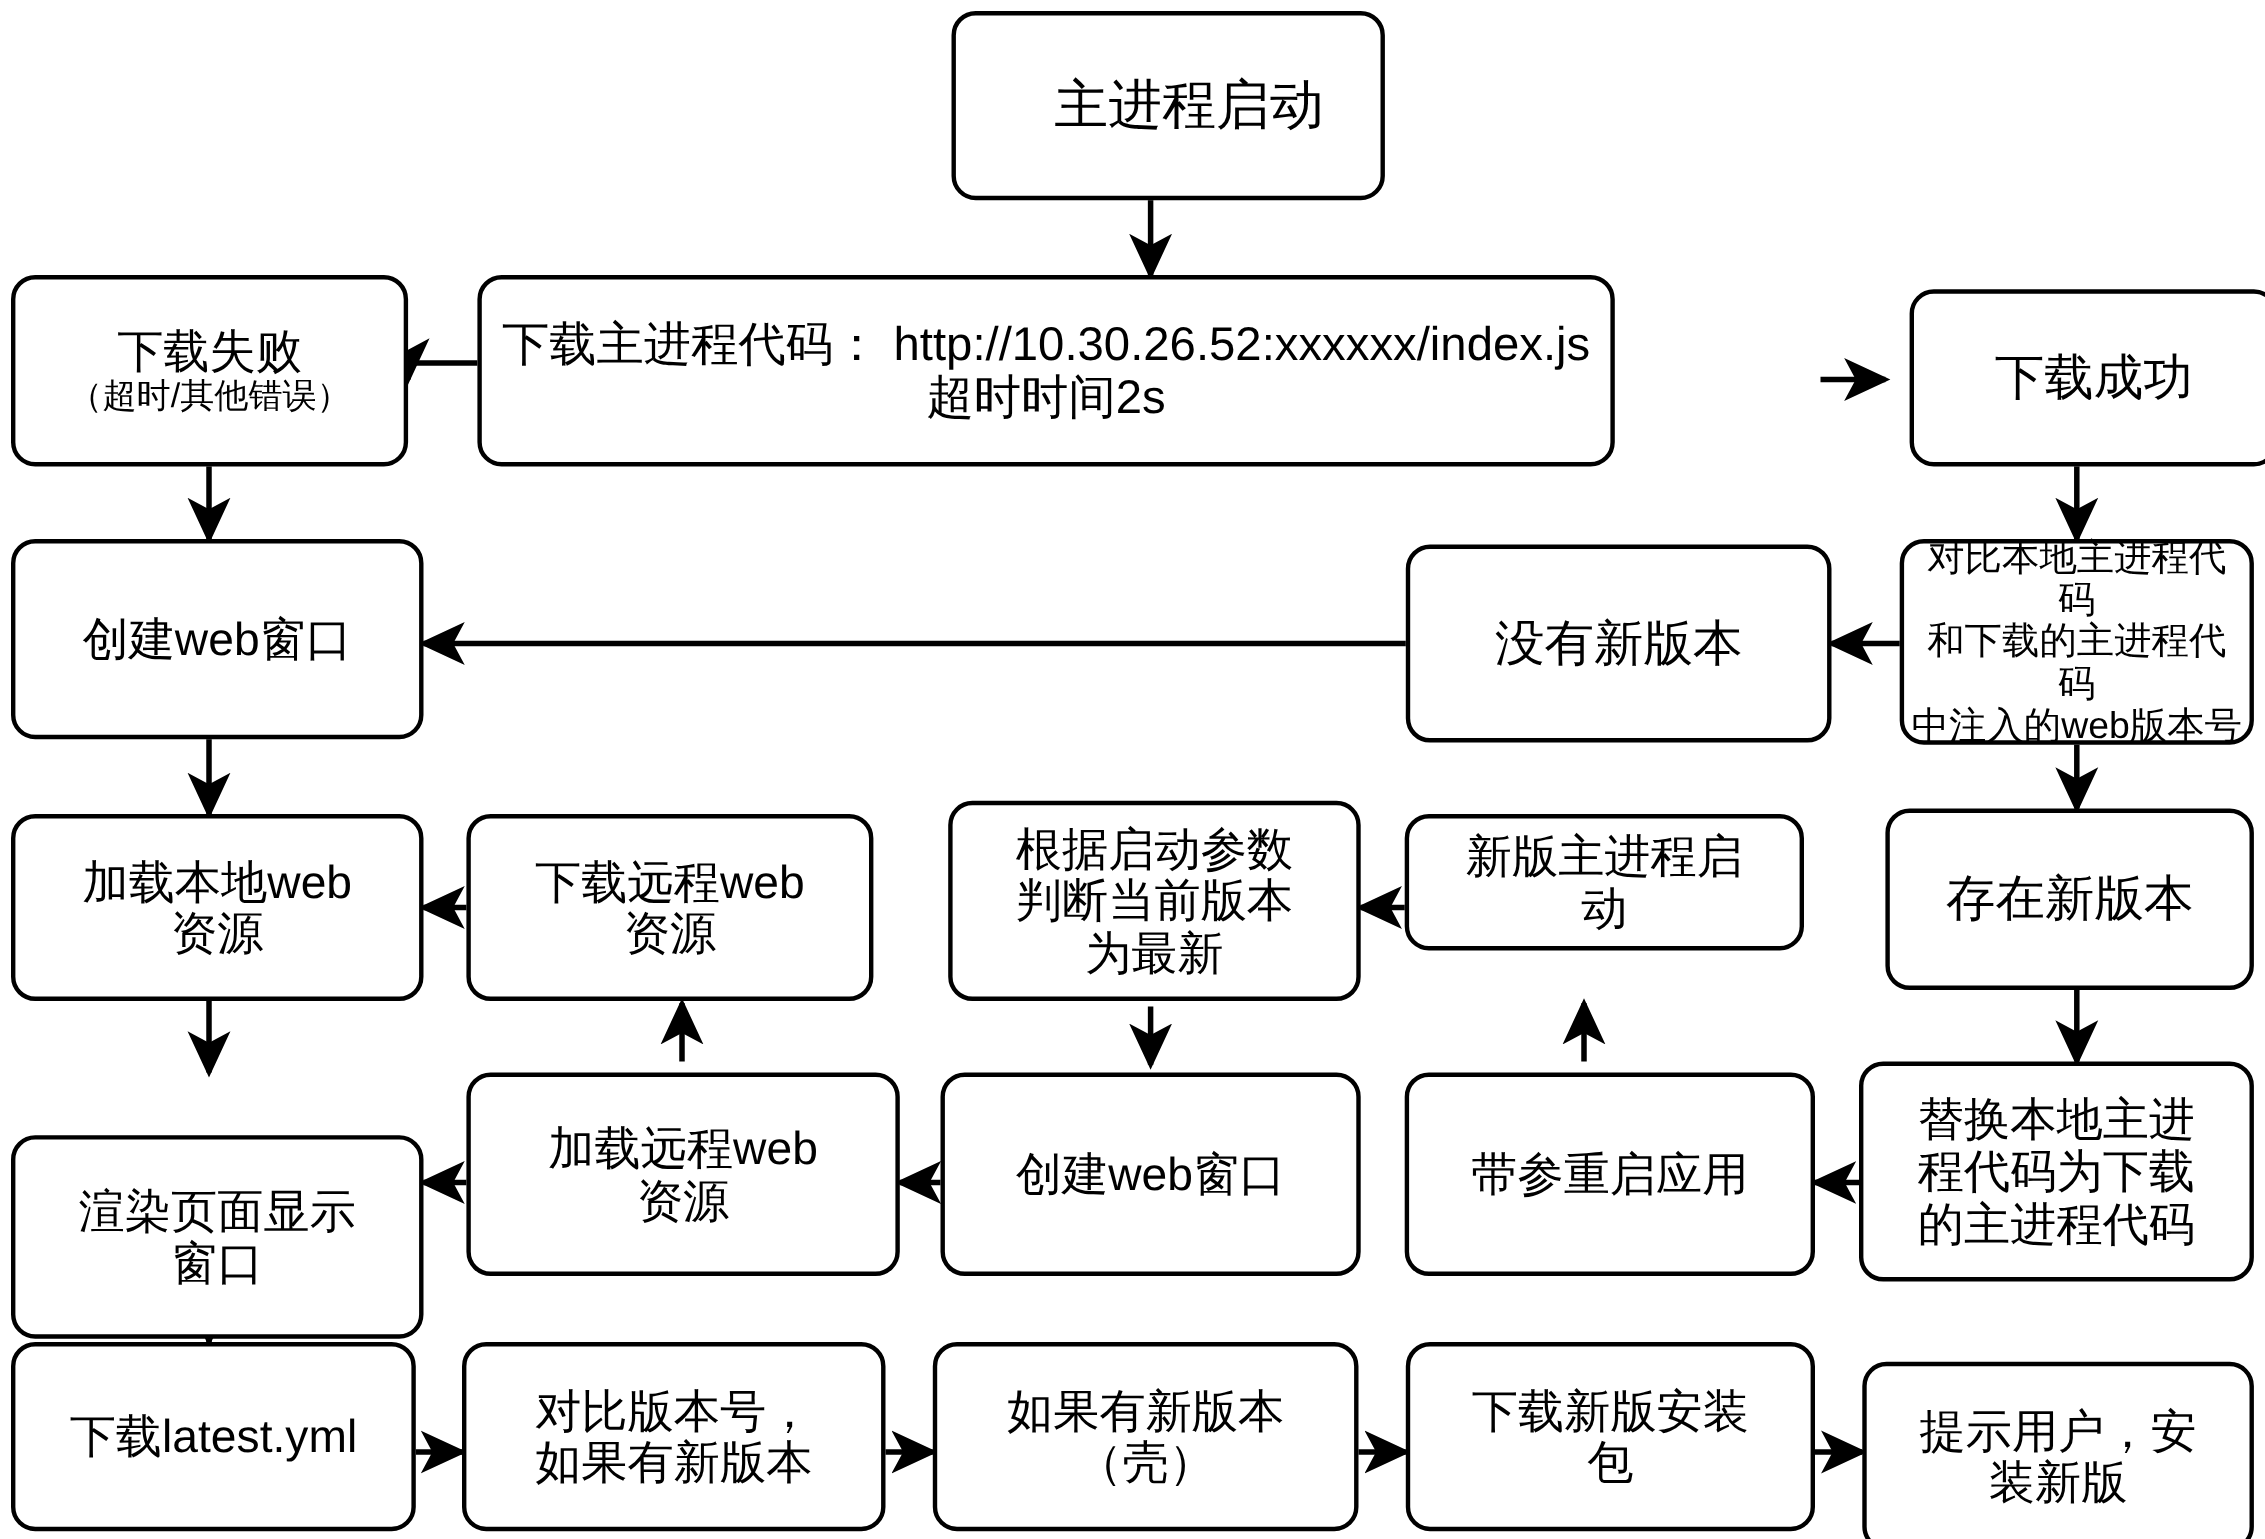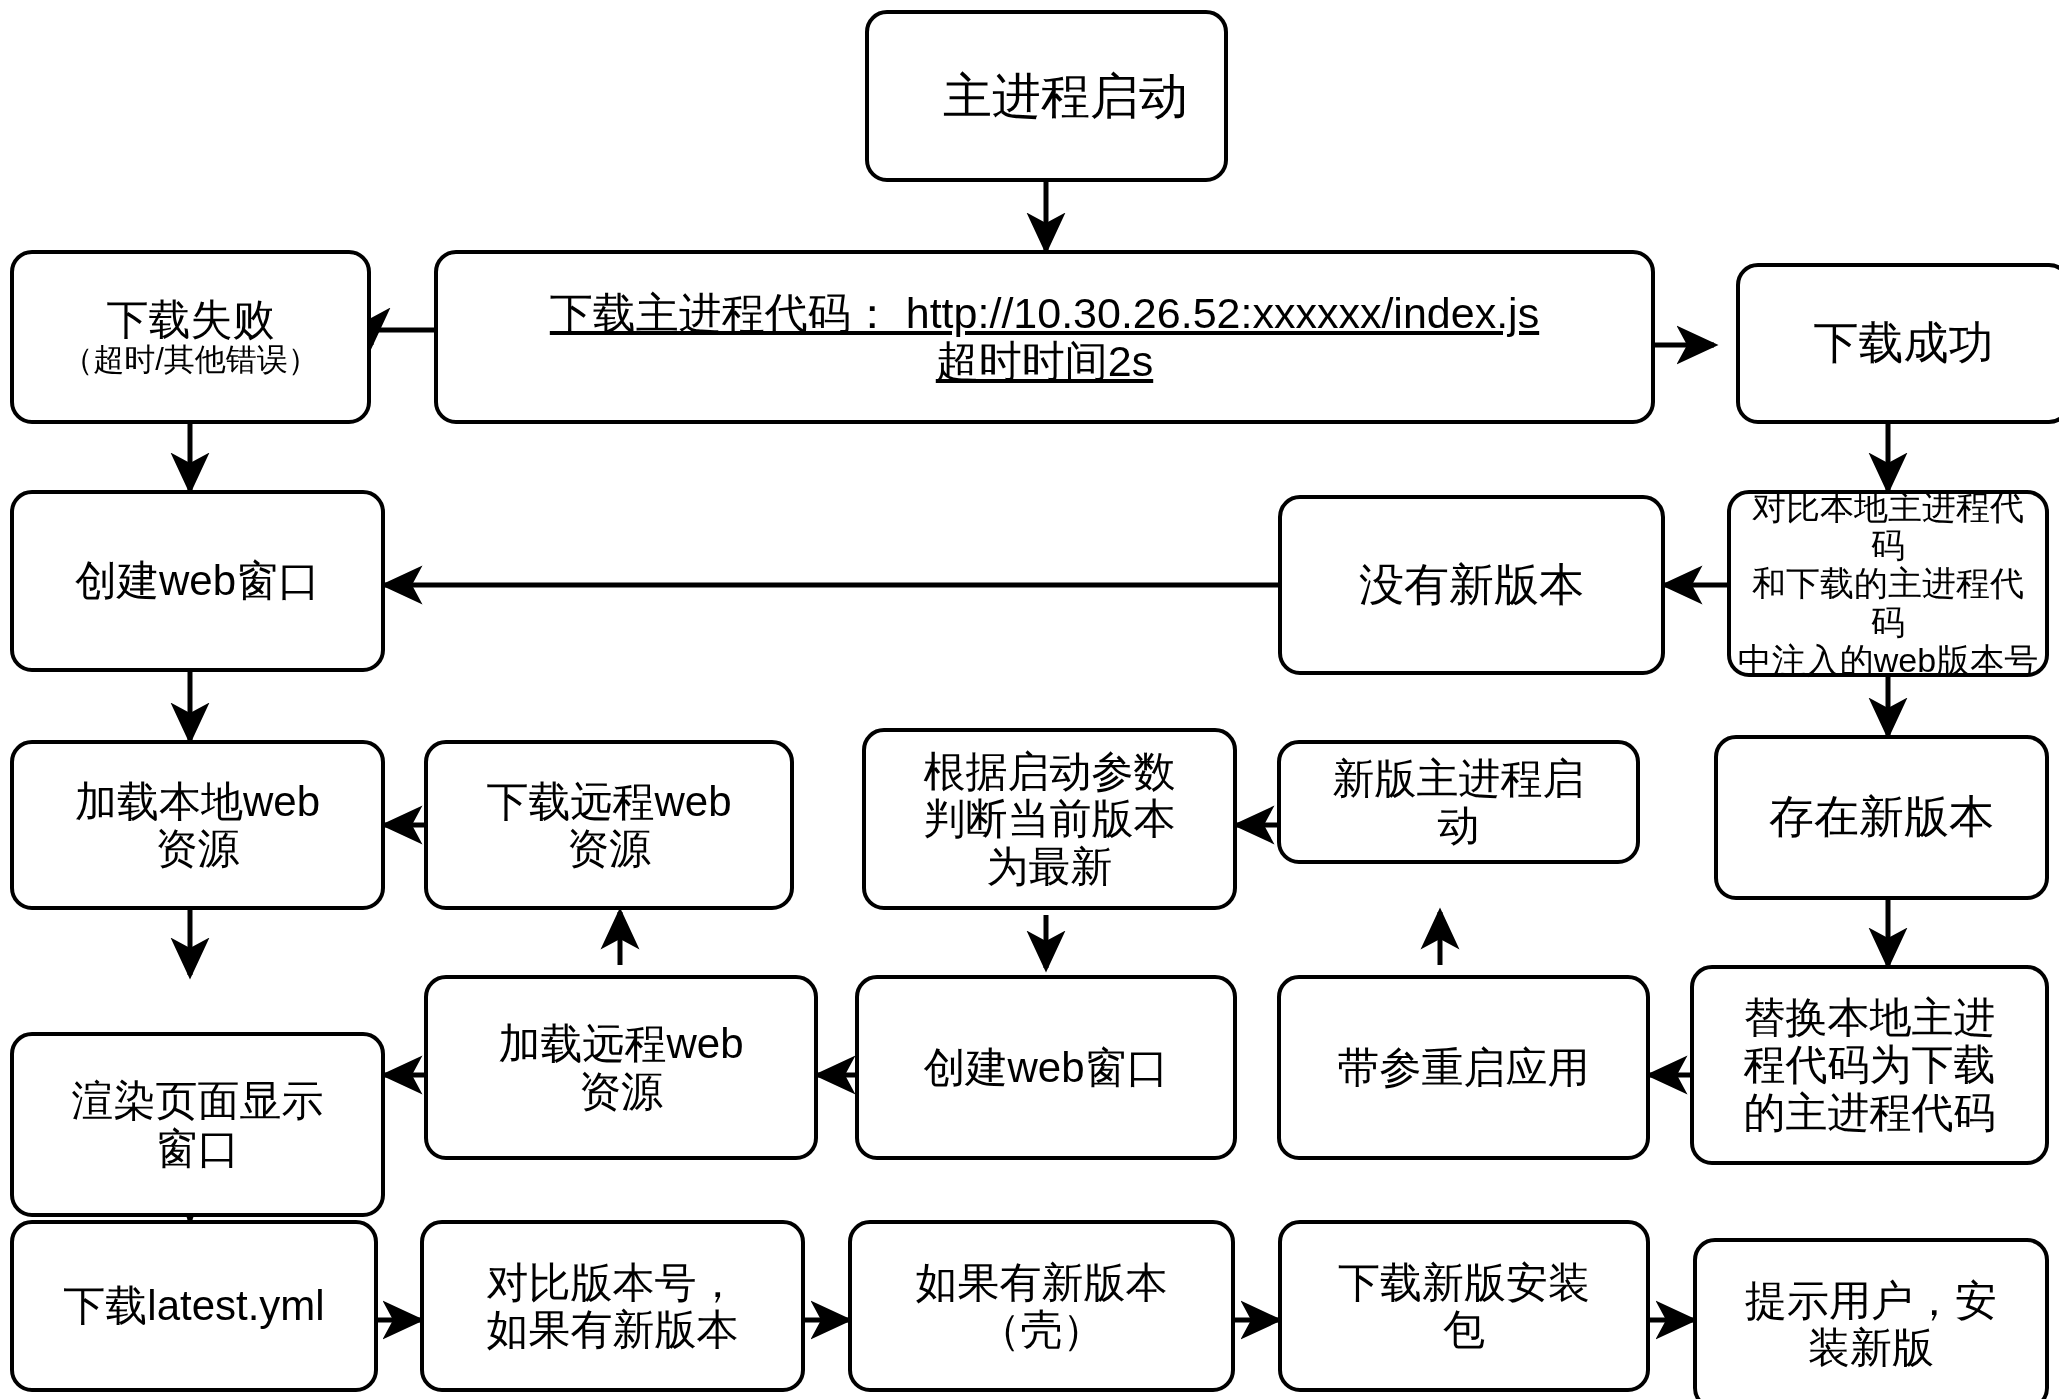--- a/index.html
+++ b/index.html
@@ -113,30 +113,30 @@
       <path d="M378,1320 L420,1320"></path>
 
       <path d="M805,1320 L848,1320"></path>
 
       <path d="M1235,1320 L1278,1320"></path>
 
       <path d="M1650,1320 L1693,1320"></path>
     </g>
   </svg>
 
-  <div class="node fs-xl" style="left:865px; top:10px; width:363px; height:172px;padding-left:44px;">
+  <div class="node fs-xl" style="left:865px; top:10px; width:394px; height:172px;padding-left:44px;">
     <span class="main">主进程启动</span>
   </div>
 
   <div class="node fs-md" style="left:10px; top:250px; width:361px; height:174px;">
     <span class="main">下载失败</span>
     <span class="sub">（超时/其他错误）</span>
   </div>
 
-  <div class="node" style="left:434px; top:250px; width:1221px; height:174px;text-decoration:underline;">
+  <div class="node" style="left:434px; top:250px; width:1034px; height:174px;">
     <span class="main url-line">下载主进程代码： http://10.30.26.52:xxxxxx/index.js</span>
     <span class="main url-line">超时时间2s</span>
   </div>
 
   <div class="node fs-lg" style="left:1736px; top:263px; width:335px; height:161px;">
     <span class="main">下载成功</span>
   </div>
 
   <div class="node fs-md" style="left:10px; top:490px; width:375px; height:182px;">
     <span class="main">创建web窗口</span>

